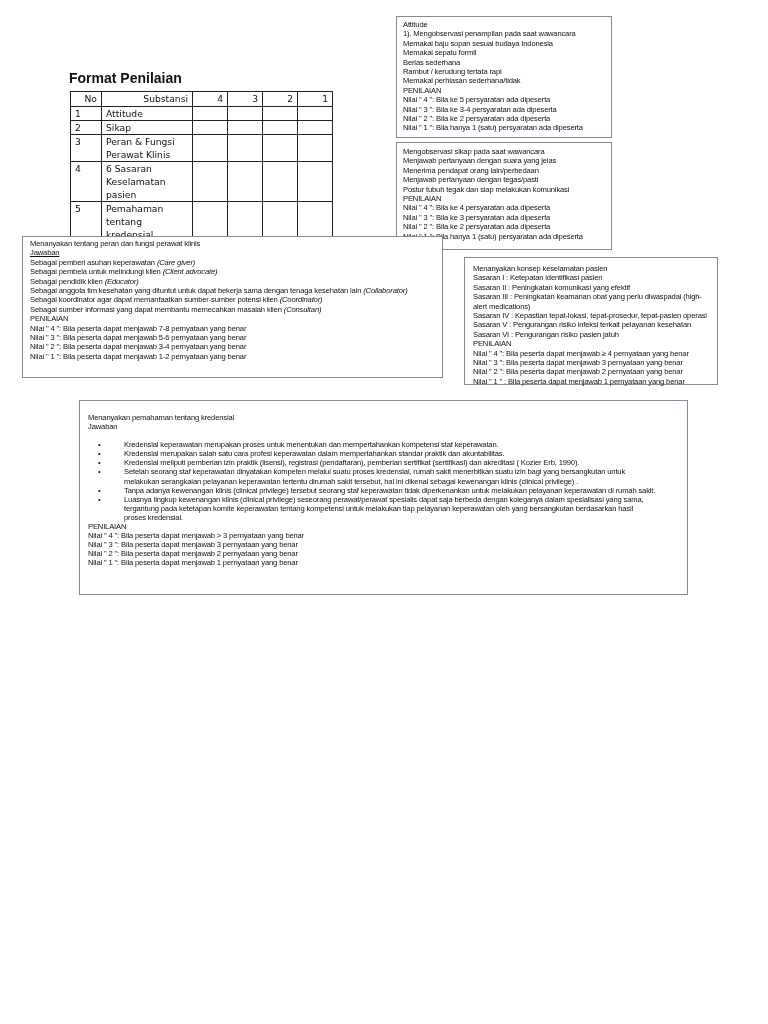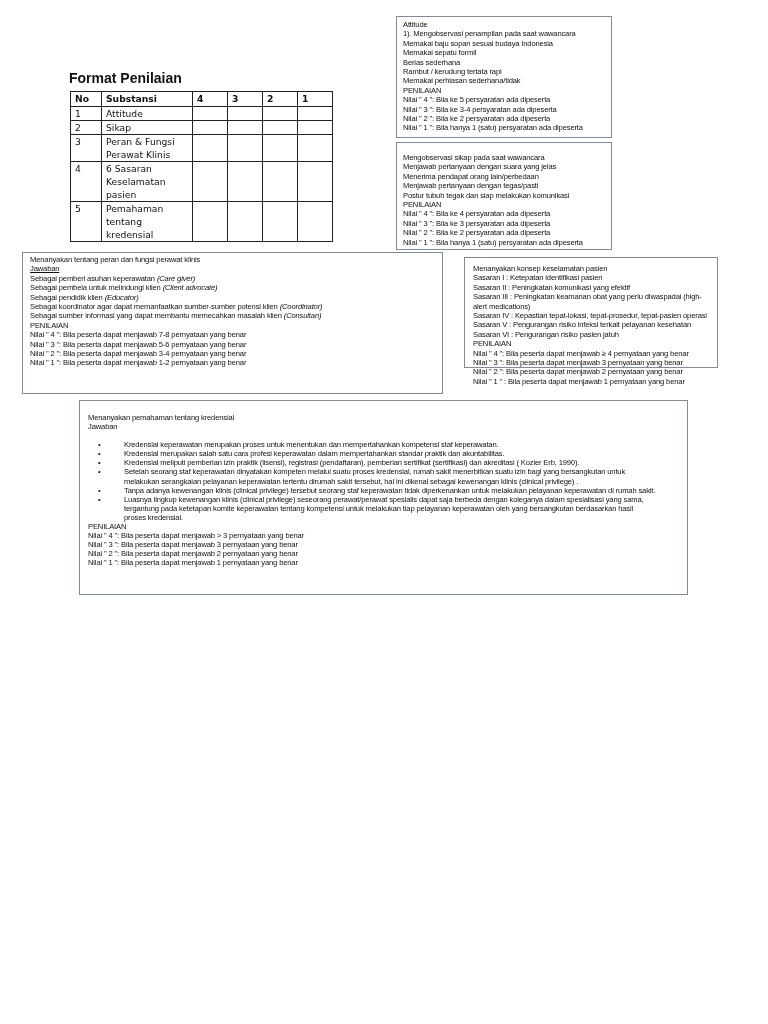--- a/index.html
+++ b/index.html
@@ -20,21 +20,21 @@
       position: absolute; left: 69px; top: 70px; font-size: 14px; font-weight: bold;
       font-family: "Liberation Sans", sans-serif;
     }
     table.score {
       position: absolute; left: 70px; top: 91px; border-collapse: collapse;
       font-size: 9.2px; font-family: "DejaVu Sans", sans-serif; line-height: 13px;
     }
     table.score th, table.score td {
       border: 1px solid #222; padding: 0 4px; vertical-align: top;
     }
-    table.score th { font-weight: bold; text-align: left; height: 14px; }
+    table.score th { font-weight: normal; text-align: right; height: 14px; }
     table.score td.no { width: 22px; }
     table.score td.sub { width: 82px; }
     table.score td.sc, table.score th.sc { width: 26px; }
     ul.bul { margin: 0; padding: 0 0 0 36px; list-style: none; }
     ul.bul li { position: relative; white-space: nowrap; }
     ul.bul li::before { content: "•"; position: absolute; left: -26px; top: 0; }
   </style>
 </head>
 <body>
 
@@ -118,49 +118,50 @@
   <div class="line">Berias sederhana</div>
   <div class="line">Rambut / kerudung tertata rapi</div>
   <div class="line">Memakai perhiasan sederhana/tidak</div>
   <div class="line">PENILAIAN</div>
   <div class="line">Nilai " 4 ": Bila ke 5 persyaratan ada dipeserta</div>
   <div class="line">Nilai " 3 ": Bila ke 3-4 persyaratan ada dipeserta</div>
   <div class="line">Nilai " 2 ": Bila ke 2 persyaratan ada dipeserta</div>
   <div class="line">Nilai " 1 ": Bila hanya 1 (satu) persyaratan ada dipeserta</div>
 </div>
 
-<div class="box" style="left:396px; top:142px; width:216px; height:108px; padding:10px 6px;">
+<div class="box" style="left:396px; top:142px; width:216px; height:108px; padding:4px 6px;">
   <div class="line">Mengobservasi sikap pada saat wawancara</div>
   <div class="line">Menjawab pertanyaan dengan suara yang jelas</div>
   <div class="line">Menerima pendapat orang lain/perbedaan</div>
   <div class="line">Menjawab pertanyaan dengan tegas/pasti</div>
   <div class="line">Postur tubuh tegak dan siap melakukan komunikasi</div>
   <div class="line">PENILAIAN</div>
   <div class="line">Nilai " 4 ": Bila ke 4 persyaratan ada dipeserta</div>
   <div class="line">Nilai " 3 ": Bila ke 3 persyaratan ada dipeserta</div>
   <div class="line">Nilai " 2 ": Bila ke 2 persyaratan ada dipeserta</div>
   <div class="line">Nilai " 1 ": Bila hanya 1 (satu) persyaratan ada dipeserta</div>
 </div>
 
-<div class="box" style="left:22px; top:252px; width:421px; height:142px; padding:2px 7px;">
+<div class="box" style="left:22px; top:236px; width:421px; height:142px; padding:2px 7px;">
   <div class="line">Menanyakan tentang peran dan fungsi perawat klinis</div>
   <div class="line u">Jawaban</div>
   <div class="line"><span>Sebagai pemberi asuhan keperawatan </span><i>(Care giver)</i></div>
   <div class="line"><span>Sebagai pembela untuk melindungi klien </span><i>(Client advocate)</i></div>
   <div class="line"><span>Sebagai pendidik klien </span><i>(Educator)</i></div>
+  <div class="line"><span>Sebagai anggota tim kesehatan yang dituntut untuk dapat bekerja sama dengan tenaga kesehatan lain </span><i>(Collaborator)</i></div>
   <div class="line"><span>Sebagai koordinator agar dapat memanfaatkan sumber-sumber potensi klien </span><i>(Coordinator)</i></div>
   <div class="line"><span>Sebagai sumber informasi yang dapat membantu memecahkan masalah klien </span><i>(Consultan)</i></div>
   <div class="line">PENILAIAN</div>
   <div class="line">Nilai " 4 ": Bila peserta dapat menjawab 7-8 pernyataan yang benar</div>
   <div class="line">Nilai " 3 ": Bila peserta dapat menjawab 5-6 pernyataan yang benar</div>
   <div class="line">Nilai " 2 ": Bila peserta dapat menjawab 3-4 pernyataan yang benar</div>
   <div class="line">Nilai " 1 ": Bila peserta dapat menjawab 1-2 pernyataan yang benar</div>
 </div>
 
-<div class="box" style="left:464px; top:257px; width:254px; height:111px; padding:6px 8px;">
+<div class="box" style="left:464px; top:257px; width:254px; height:128px; padding:6px 8px;">
   <div class="line">Menanyakan konsep keselamatan pasien</div>
   <div class="line">Sasaran I : Ketepatan identifikasi pasien</div>
   <div class="line">Sasaran II : Peningkatan komunikasi yang efektif</div>
   <div class="line">Sasaran III : Peningkatan keamanan obat yang perlu diwaspadai (high-</div>
   <div class="line">alert medications)</div>
   <div class="line">Sasaran IV : Kepastian tepat-lokasi, tepat-prosedur, tepat-pasien operasi</div>
   <div class="line">Sasaran V : Pengurangan risiko infeksi terkait pelayanan kesehatan</div>
   <div class="line">Sasaran VI : Pengurangan risiko pasien jatuh</div>
   <div class="line">PENILAIAN</div>
   <div class="line">Nilai " 4 ": Bila peserta dapat menjawab ≥ 4 pernyataan yang benar</div>

